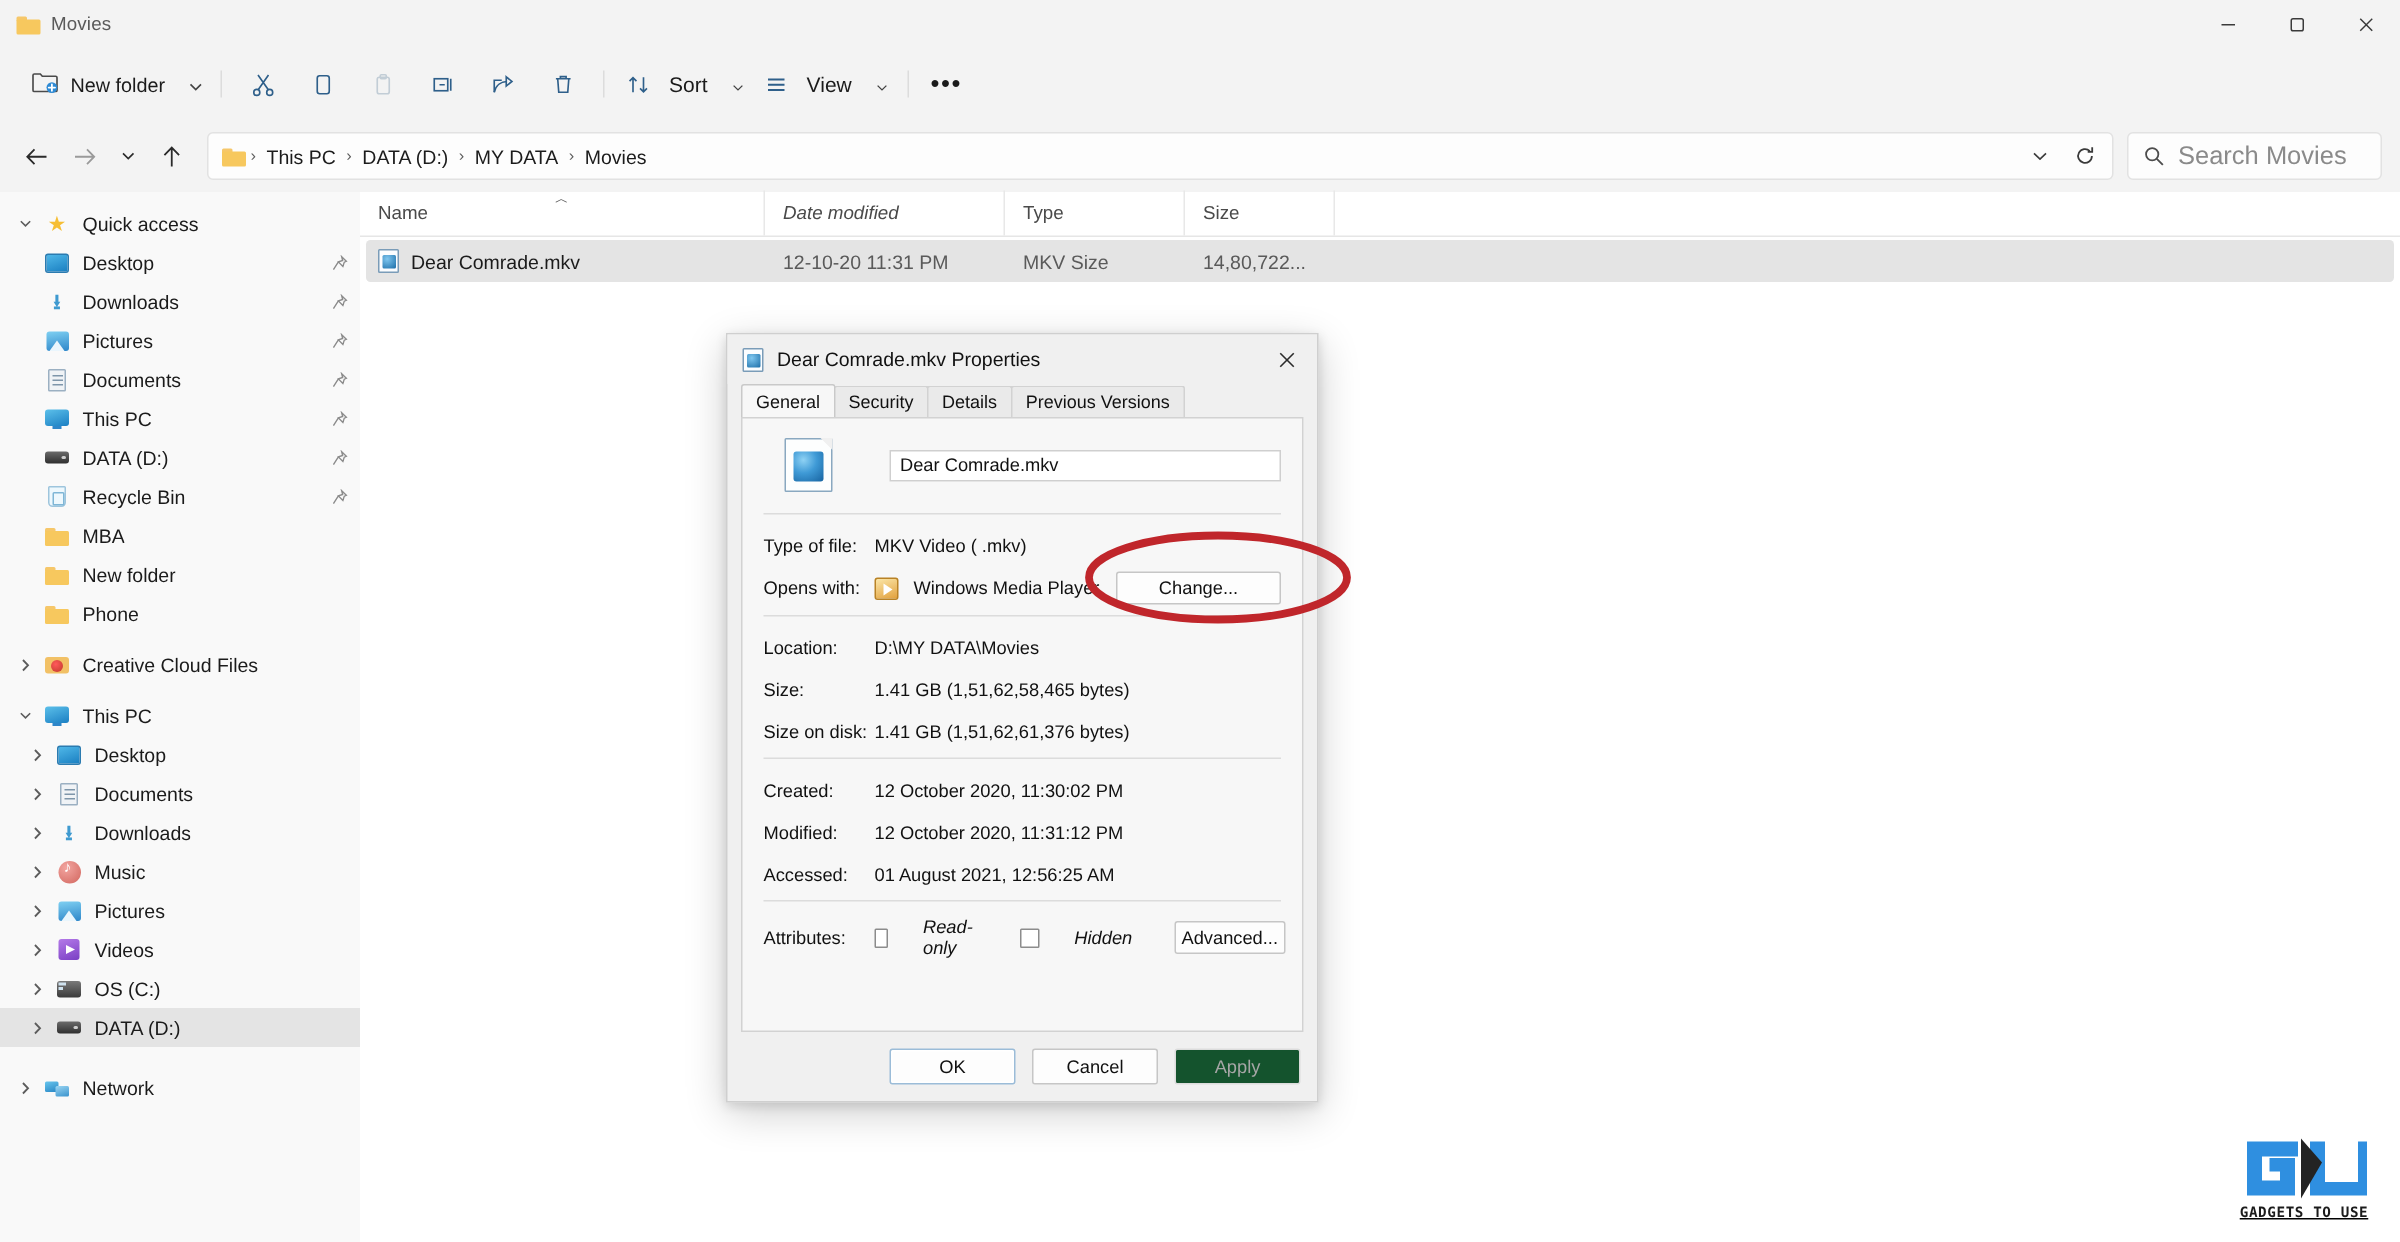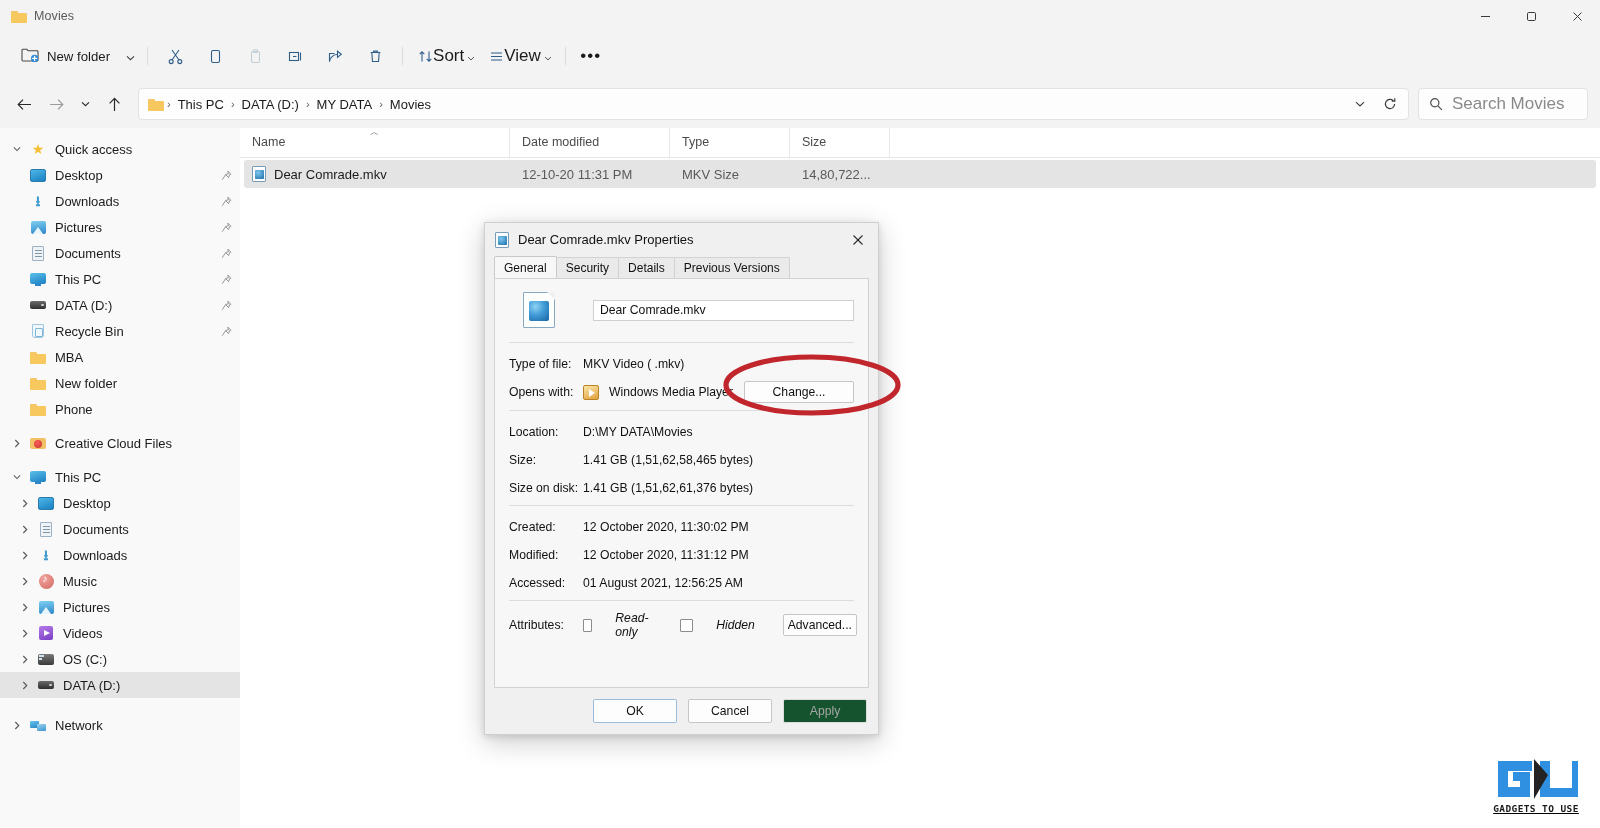--- a/index.html
+++ b/index.html
@@ -64,23 +64,23 @@
   .tool-ico {
     width: 40px; height: 32px; border-radius: 4px;
     display: flex; align-items: center; justify-content: center;
     color: #2e5f8a;
   }
   .tool-ico.disabled { color: #c2cdd6; }
   .cmd-sep {
     width: 1px; height: 18px; background: #dcdcdc; margin: 0 7px;
   }
   .cmd-labeled {
-    height: 32px; display: flex; align-items: center; gap: 0;
+    height: 32px; display: flex; align-items: center; gap: 13px;
     padding: 0 6px 0 8px; border-radius: 4px;
-    font-size: 17px; color: #1b1b1b;
+    font-size: 14px; color: #1b1b1b;
   }
   .cmd-labeled .glyph { color: #2e5f8a; display:flex; }
   .cmd-labeled .chev { color: #444; margin-left: 3px; }
   .cmd-more {
     width: 36px; height: 32px; border-radius: 4px;
     display:flex; align-items:center; justify-content:center;
     font-size: 17px; color:#1b1b1b; letter-spacing:1px;
   }
 
   
@@ -197,21 +197,21 @@
     height: 30px; display: flex; align-items: flex-end;
     font-size: 12.5px; color: #4a4a4a;
     border-bottom: 1px solid #e6e6e6;
     position: relative;
   }
   .col {
     height: 30px; display: flex; align-items: center;
     border-right: 1px solid #e8e8e8; padding-left: 12px; position: relative;
   }
   .col.c-name { flex: 0 0 270px; }
-  .col.c-date { flex: 0 0 160px; }
+  .col.c-date { flex: 0 0 160px; font-style: italic; }
   .col.c-type { flex: 0 0 120px; }
   .col.c-size { flex: 0 0 100px; }
   .sortcaret {
     position: absolute; left: 50%; transform: translateX(-50%); top: -1px;
     font-size: 9px; color: #5b5b5b;
   }
   .row {
     height: 28px; display: flex; align-items: center;
     font-size: 13px; color: #1b1b1b;
     margin: 2px 4px 0 4px; border-radius: 3px;

